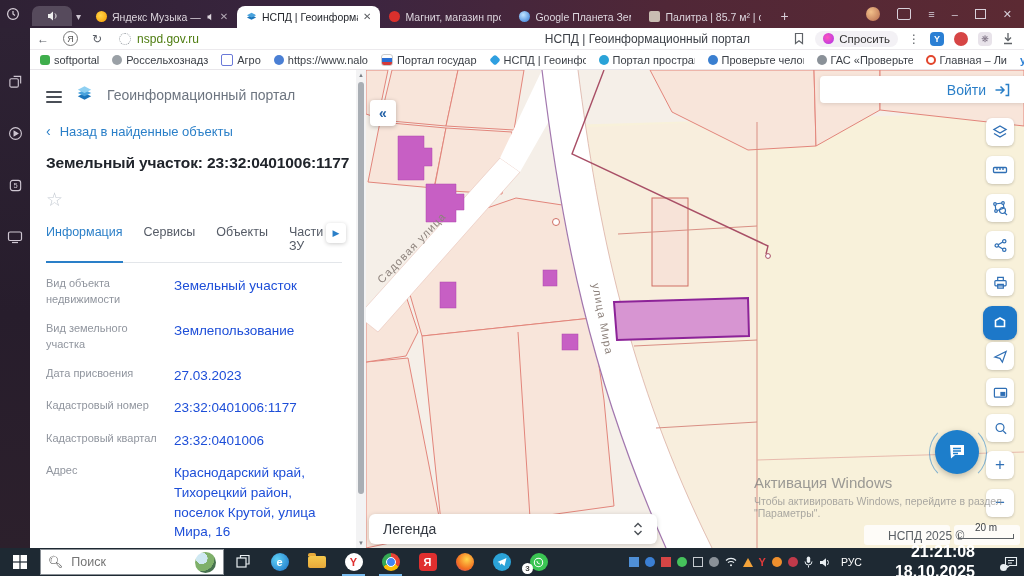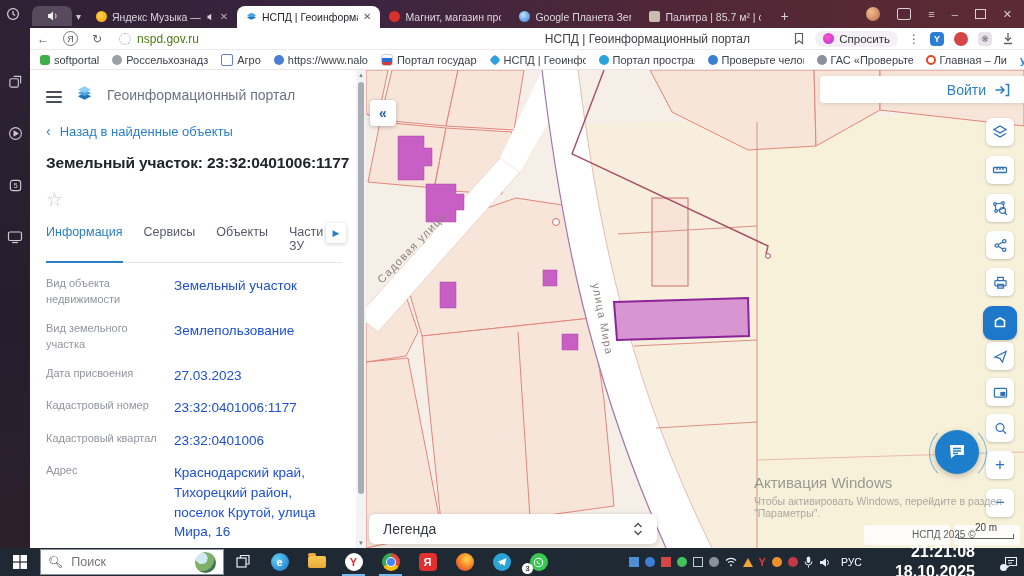--- a/index.html
+++ b/index.html
@@ -90,21 +90,21 @@
   .chat-fab{position:absolute;left:569px;top:360px;width:44px;height:44px;border-radius:50%;background:#1d7ecb;
     box-shadow:0 2px 6px rgba(0,0,0,.25);display:flex;align-items:center;justify-content:center;}
   .chat-ring{position:absolute;left:563px;top:354px;width:56px;height:56px;border-radius:50%;
     border:1.5px solid rgba(29,126,203,.55);border-top-color:transparent;border-bottom-color:transparent;}
   .legend{position:absolute;left:3px;top:444px;width:288px;height:30px;background:#fff;border-radius:6px;
     box-shadow:0 1px 5px rgba(0,0,0,.18);display:flex;align-items:center;justify-content:space-between;
     padding:0 14px;box-sizing:border-box;font-size:14px;color:#343942;}
   .watermark{position:absolute;left:388px;top:404px;color:rgba(128,128,128,.78);}
   .watermark .wm1{font-size:15px;}
   .watermark .wm2{font-size:10.5px;margin-top:4px;color:rgba(138,138,138,.72);}
-  .copyright{position:absolute;left:502px;top:459px;font-size:10px;color:#5c6166;padding-left:44px;}
+  .copyright{position:absolute;left:478px;top:459px;font-size:12px;color:#5c6166;padding-left:44px;}
   .scalebar{position:absolute;left:592px;top:452px;width:56px;text-align:center;font-size:10px;color:#3e4246;}
   .scalebar .line{height:4px;border:1px solid #5c6166;border-top:none;margin-top:1px;}
   
   .taskbar{position:absolute;left:0;top:548px;width:1024px;height:28px;background:#1e2933;display:flex;
     align-items:center;color:#fff;z-index:6;}
   .start{width:40px;height:28px;display:flex;align-items:center;justify-content:center;}
   .tsearch{width:184px;height:26px;background:#fff;border:1px solid #8a9096;display:flex;align-items:center;
     gap:6px;padding:0 7px;box-sizing:border-box;}
   .tsearch input{border:none;outline:none;background:transparent;font-size:12.5px;width:96px;color:#333;
     font-family:"Liberation Sans",sans-serif;}

